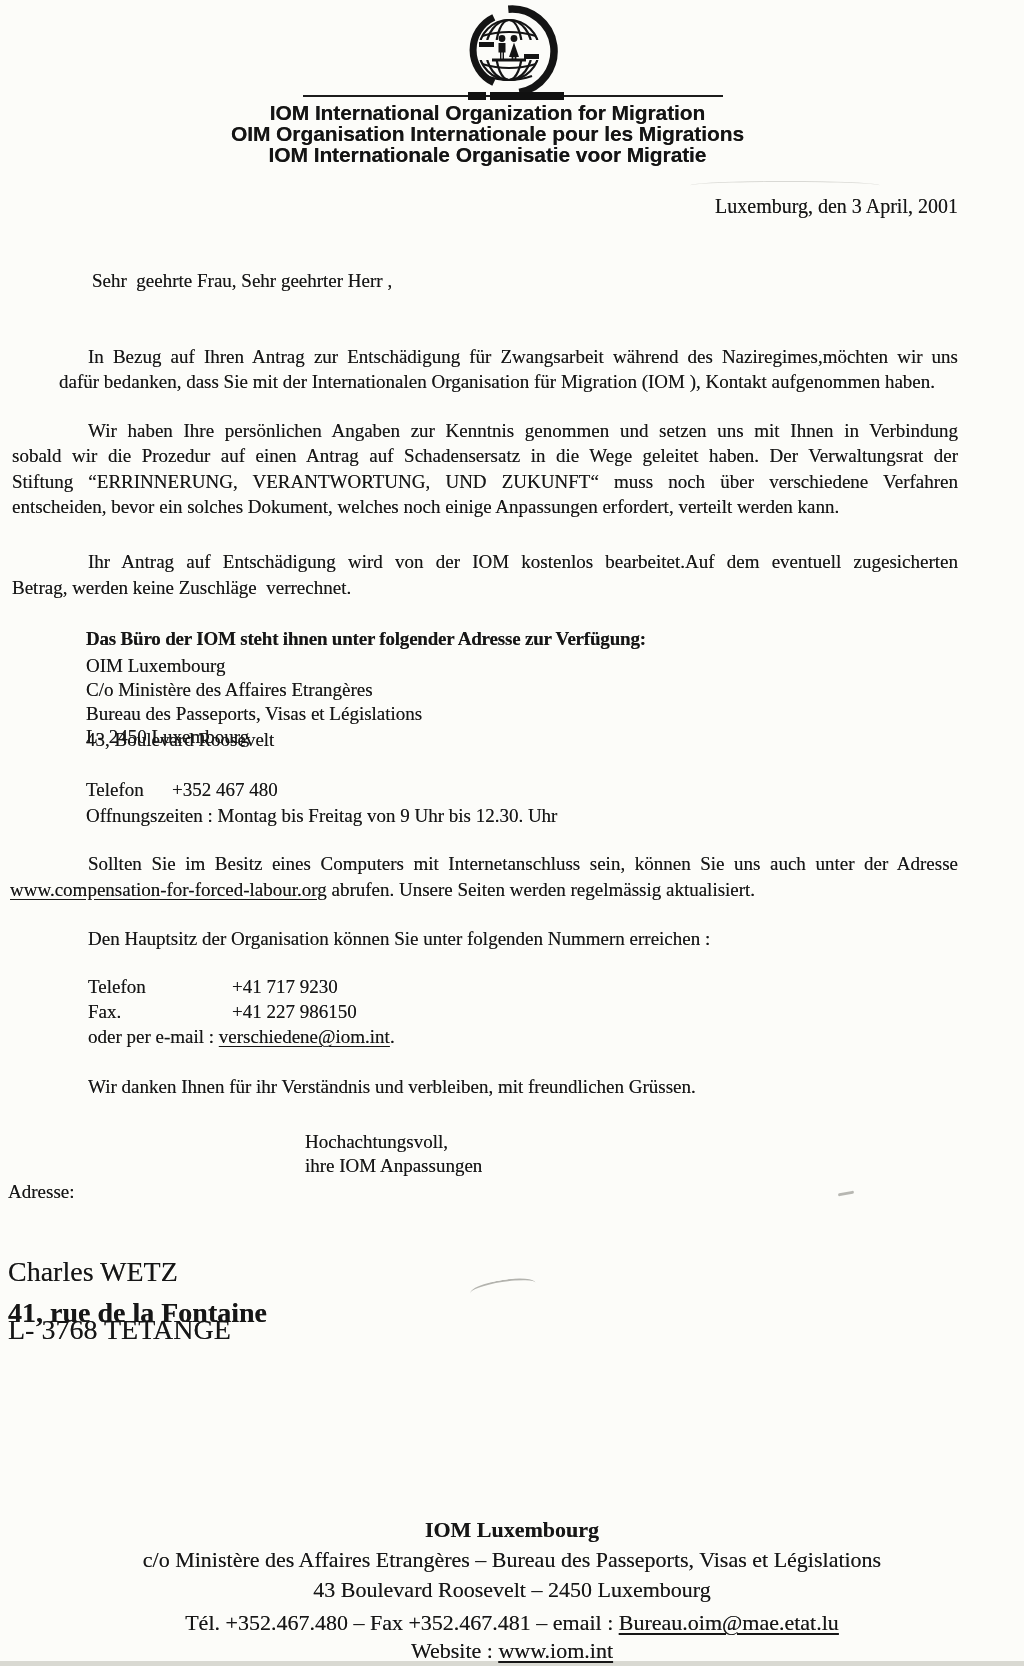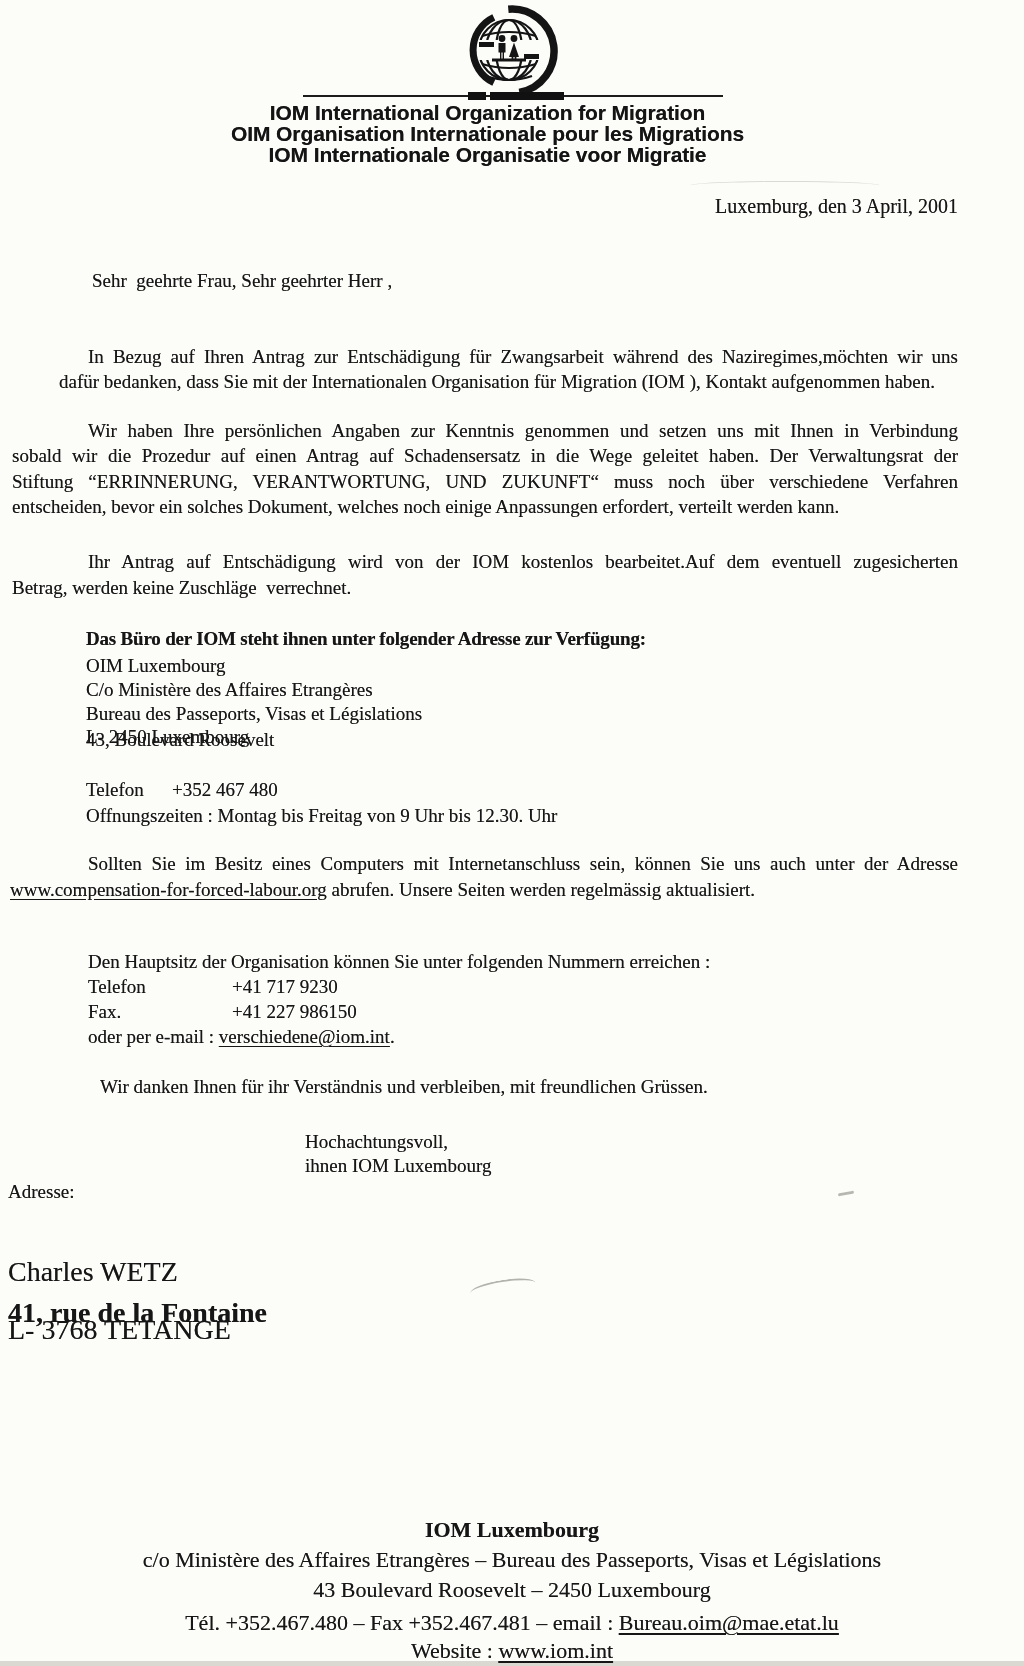--- a/index.html
+++ b/index.html
@@ -123,29 +123,29 @@
   <div class="line" style="top:677px;left:86px;">C/o Ministère des Affaires Etrangères</div>
   <div class="line" style="top:701px;left:86px;">Bureau des Passeports, Visas et Législations</div>
   <div class="line" style="top:727px;left:86px;">43, Boulevard Roosevelt</div>
   <div class="line" style="top:724px;left:86px;">L- 2450 Luxembourg</div>
   <div class="line" style="top:777px;left:86px;"><span style="display:inline-block;width:86px;">Telefon</span><span>+352 467 480</span></div>
   <div class="line" style="top:803px;left:86px;">Offnungszeiten : Montag bis Freitag von 9 Uhr bis 12.30. Uhr</div>
 
   <div class="line just ind" style="top:851px;">Sollten Sie im Besitz eines Computers mit Internetanschluss sein, können Sie uns auch unter der Adresse</div>
   <div class="line" style="top:877px;left:10px;"><span class="ulink">www.compensation-for-forced-labour.org</span><span> abrufen. Unsere Seiten werden regelmässig aktualisiert.</span></div>
 
-  <div class="line" style="top:949px;left:88px;">Den Hauptsitz der Organisation können Sie unter folgenden Nummern erreichen :</div>
+  <div class="line" style="top:926px;left:88px;">Den Hauptsitz der Organisation können Sie unter folgenden Nummern erreichen :</div>
   <div class="line" style="top:974px;left:88px;"><span style="display:inline-block;width:144px;">Telefon</span><span>+41 717 9230</span></div>
   <div class="line" style="top:999px;left:88px;"><span style="display:inline-block;width:144px;">Fax.</span><span>+41 227 986150</span></div>
   <div class="line" style="top:1024px;left:88px;"><span>oder per e-mail : </span><span class="ulink">verschiedene@iom.int</span><span>.</span></div>
 
-  <div class="line" style="top:1074px;left:100px;">Wir danken Ihnen für ihr Verständnis und verbleiben, mit freundlichen Grüssen.</div>
+  <div class="line" style="top:1074px;left:88px;">Wir danken Ihnen für ihr Verständnis und verbleiben, mit freundlichen Grüssen.</div>
 
   <div class="line" style="top:1129px;left:305px;">Hochachtungsvoll,</div>
-  <div class="line" style="top:1153px;left:305px;">ihnen IOM Luxembourg</div>
+  <div class="line" style="top:1153px;left:305px;">ihre IOM Anpassungen</div>
 
   <div class="line" style="top:1179px;left:8px;">Adresse:</div>
 
   <div class="line big" style="top:1258px;left:8px;">Charles WETZ</div>
   <div class="line big" style="top:1299px;left:8px;font-weight:bold;">41, rue de la Fontaine</div>
   <div class="line big" style="top:1316px;left:8px;">L- 3768 TETANGE</div>
 
   <div class="line center footer-line bold" style="top:1516px;">IOM Luxembourg</div>
   <div class="line center footer-line" style="top:1546px;">c/o Ministère des Affaires Etrangères – Bureau des Passeports, Visas et Législations</div>
   <div class="line center footer-line" style="top:1576px;">43 Boulevard Roosevelt – 2450 Luxembourg</div>

